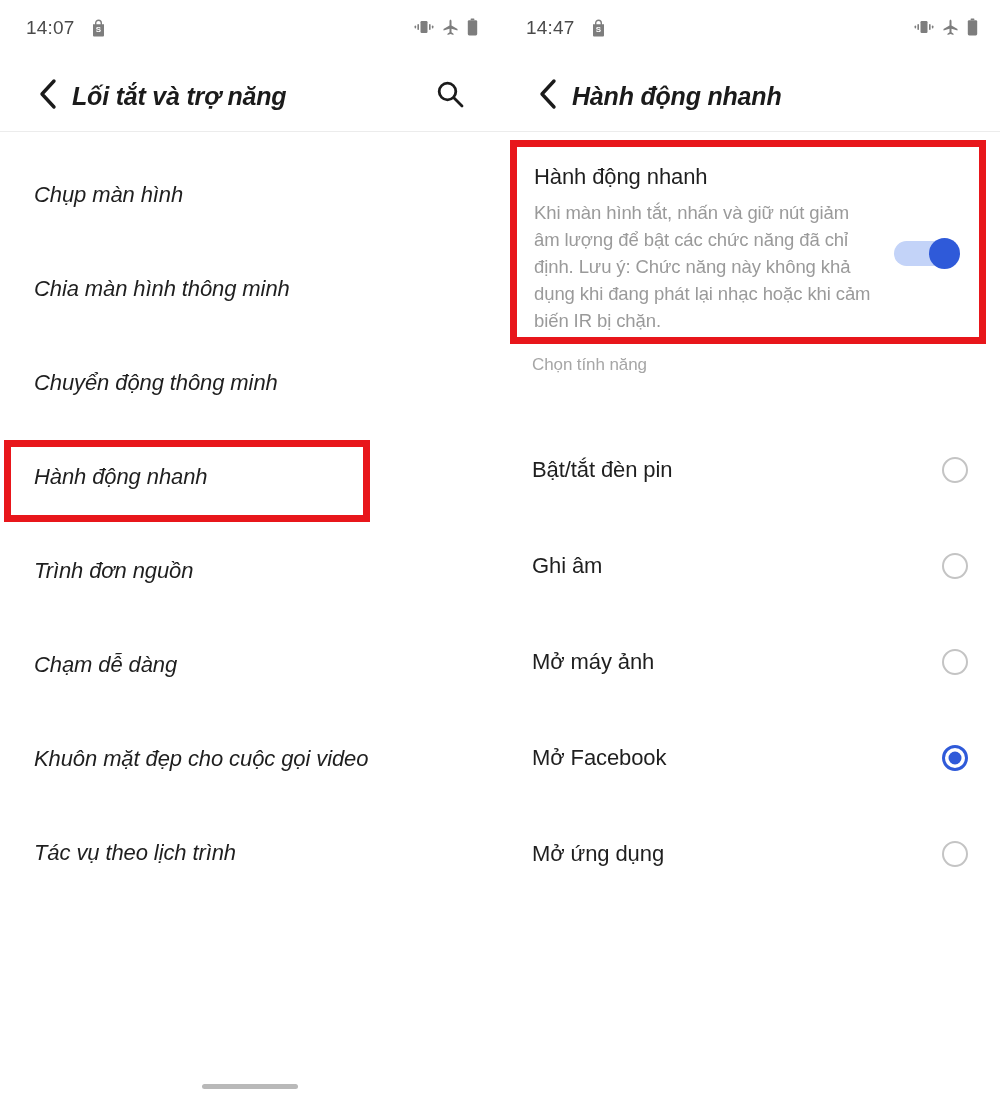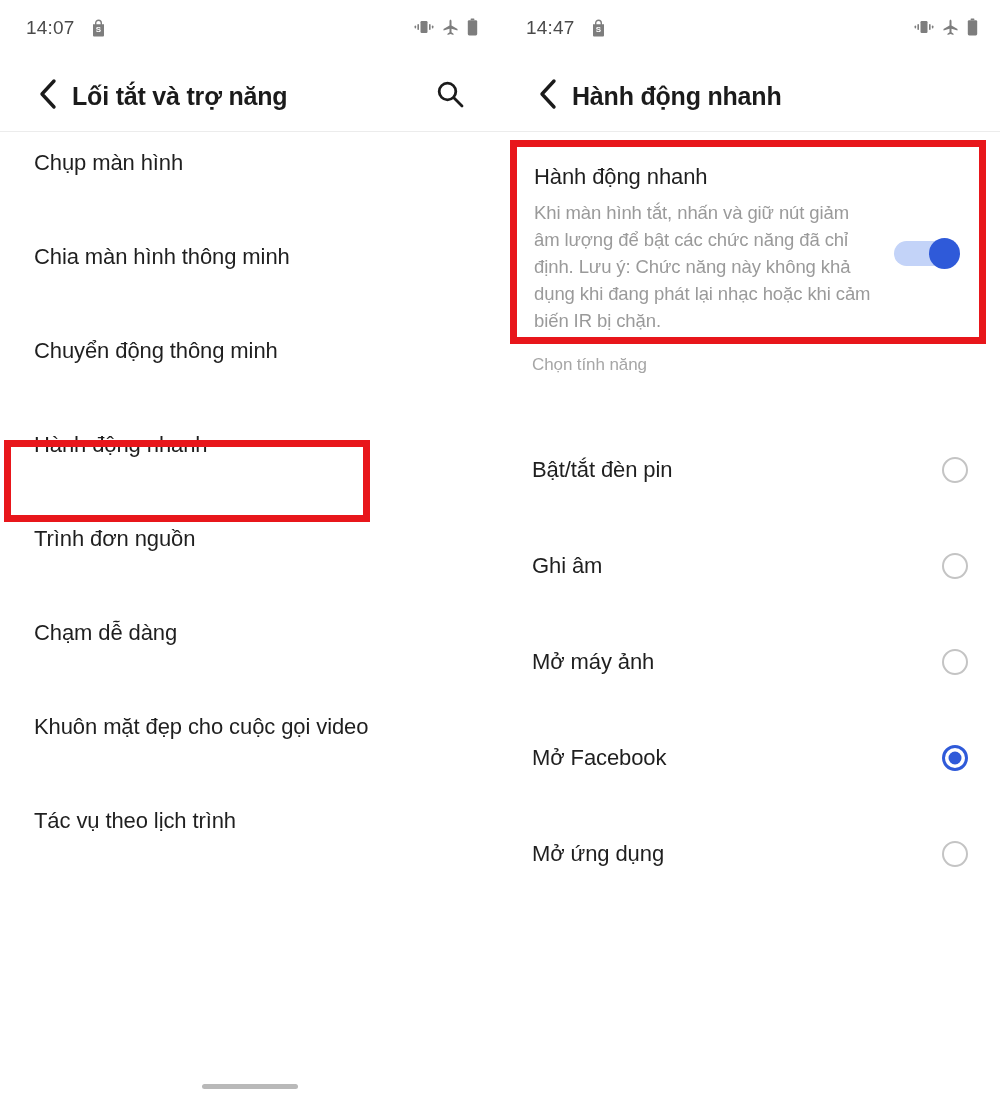--- a/index.html
+++ b/index.html
@@ -64,20 +64,21 @@
   .status-right svg { display: block; }
 
   
   .toolbar {
     position: absolute;
     top: 62px; left: 0;
     width: 500px;
     height: 70px;
     border-bottom: 1px solid #ececec;
     box-sizing: border-box;
+    font-style: italic;
   }
   .back-btn {
     position: absolute;
     left: 30px;
     top: 16px;
     width: 36px;
     height: 36px;
     display: flex;
     align-items: center;
     justify-content: center;
@@ -101,23 +102,24 @@
     height: 40px;
     display: flex;
     align-items: center;
     justify-content: center;
     cursor: pointer;
   }
 
   
   .settings-list {
     position: absolute;
-    top: 116px;
+    top: 148px;
     left: 0;
     width: 500px;
+    font-style: italic;
   }
   .settings-row {
     position: relative;
     height: 94px;
     display: flex;
     align-items: center;
     cursor: pointer;
   }
   .settings-row .row-label {
     padding-left: 34px;

